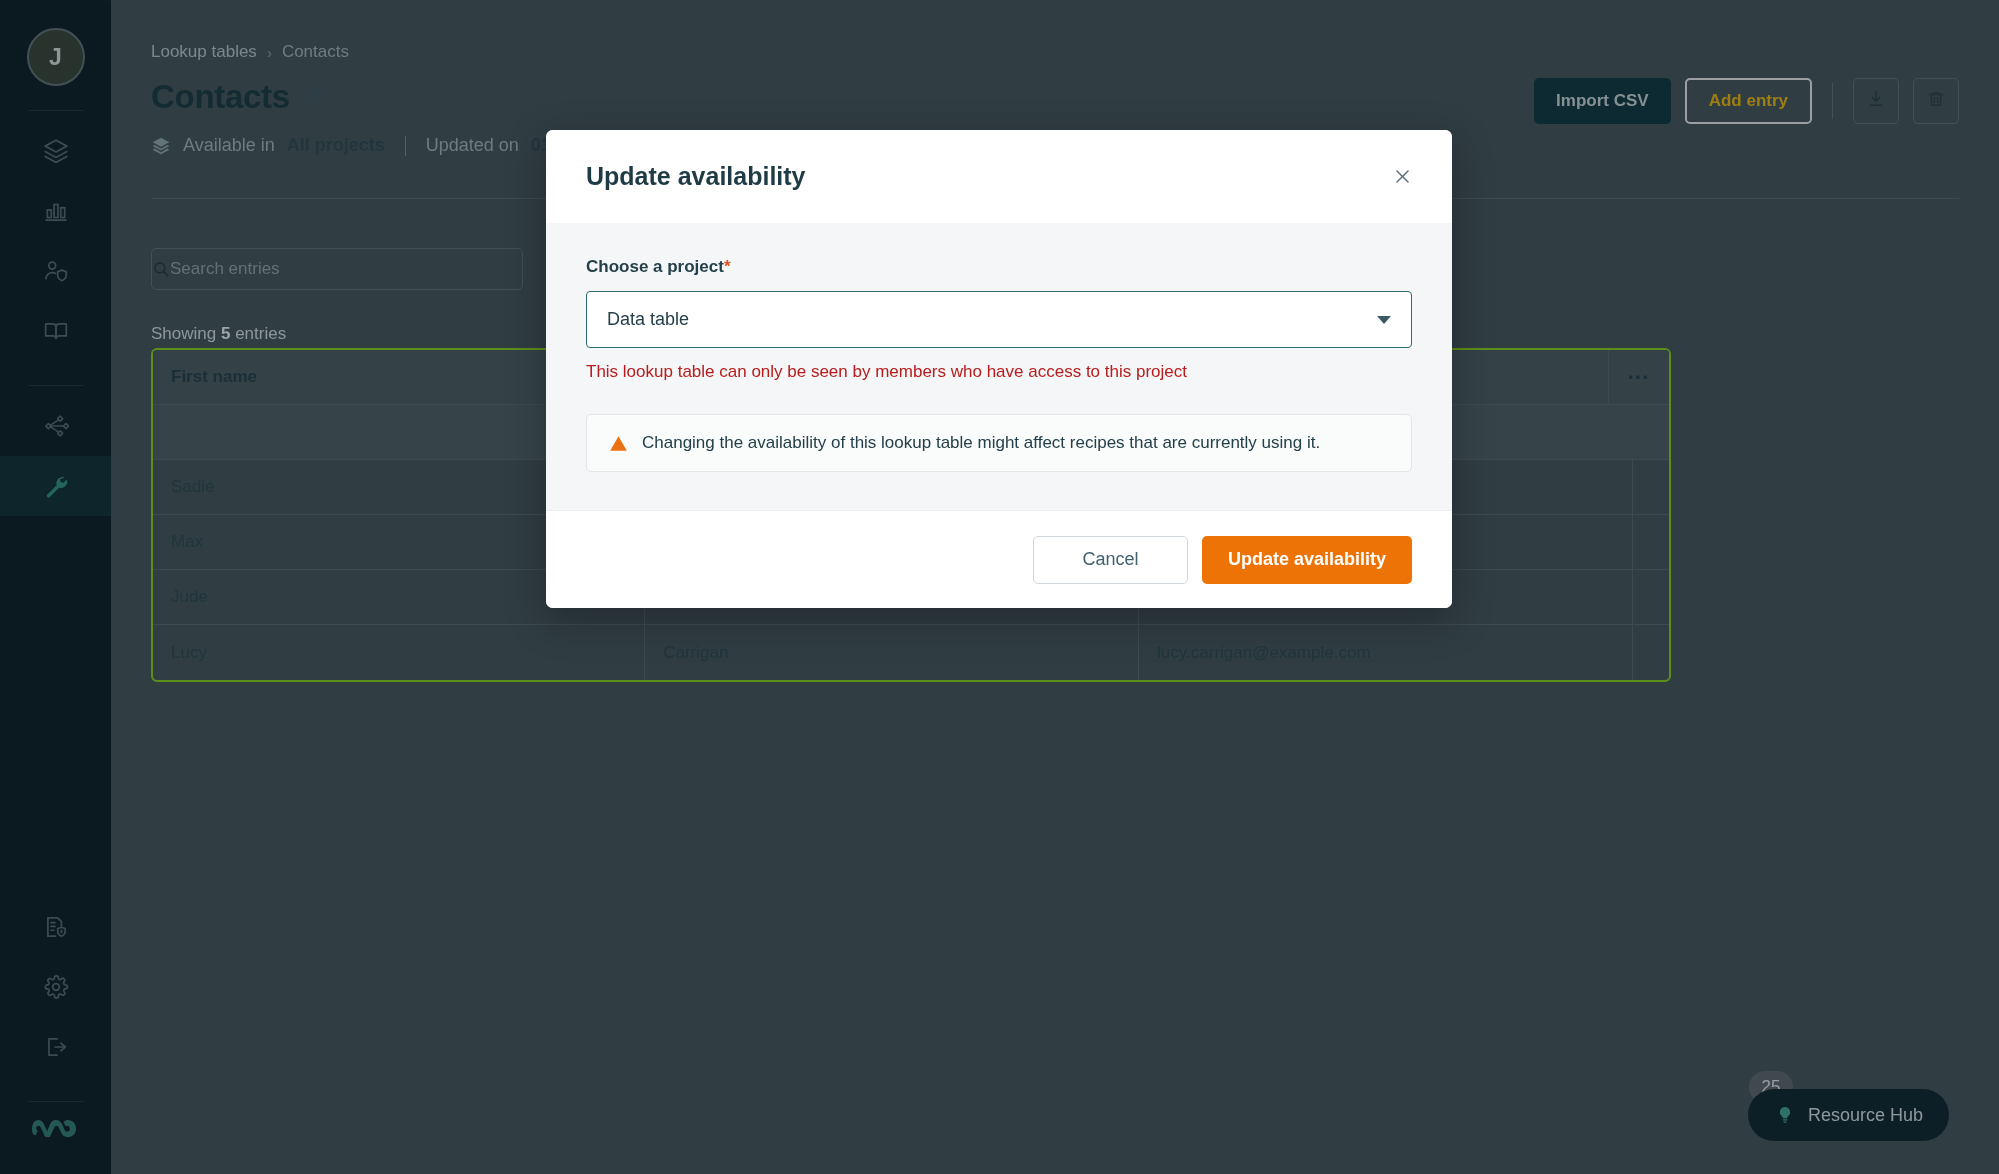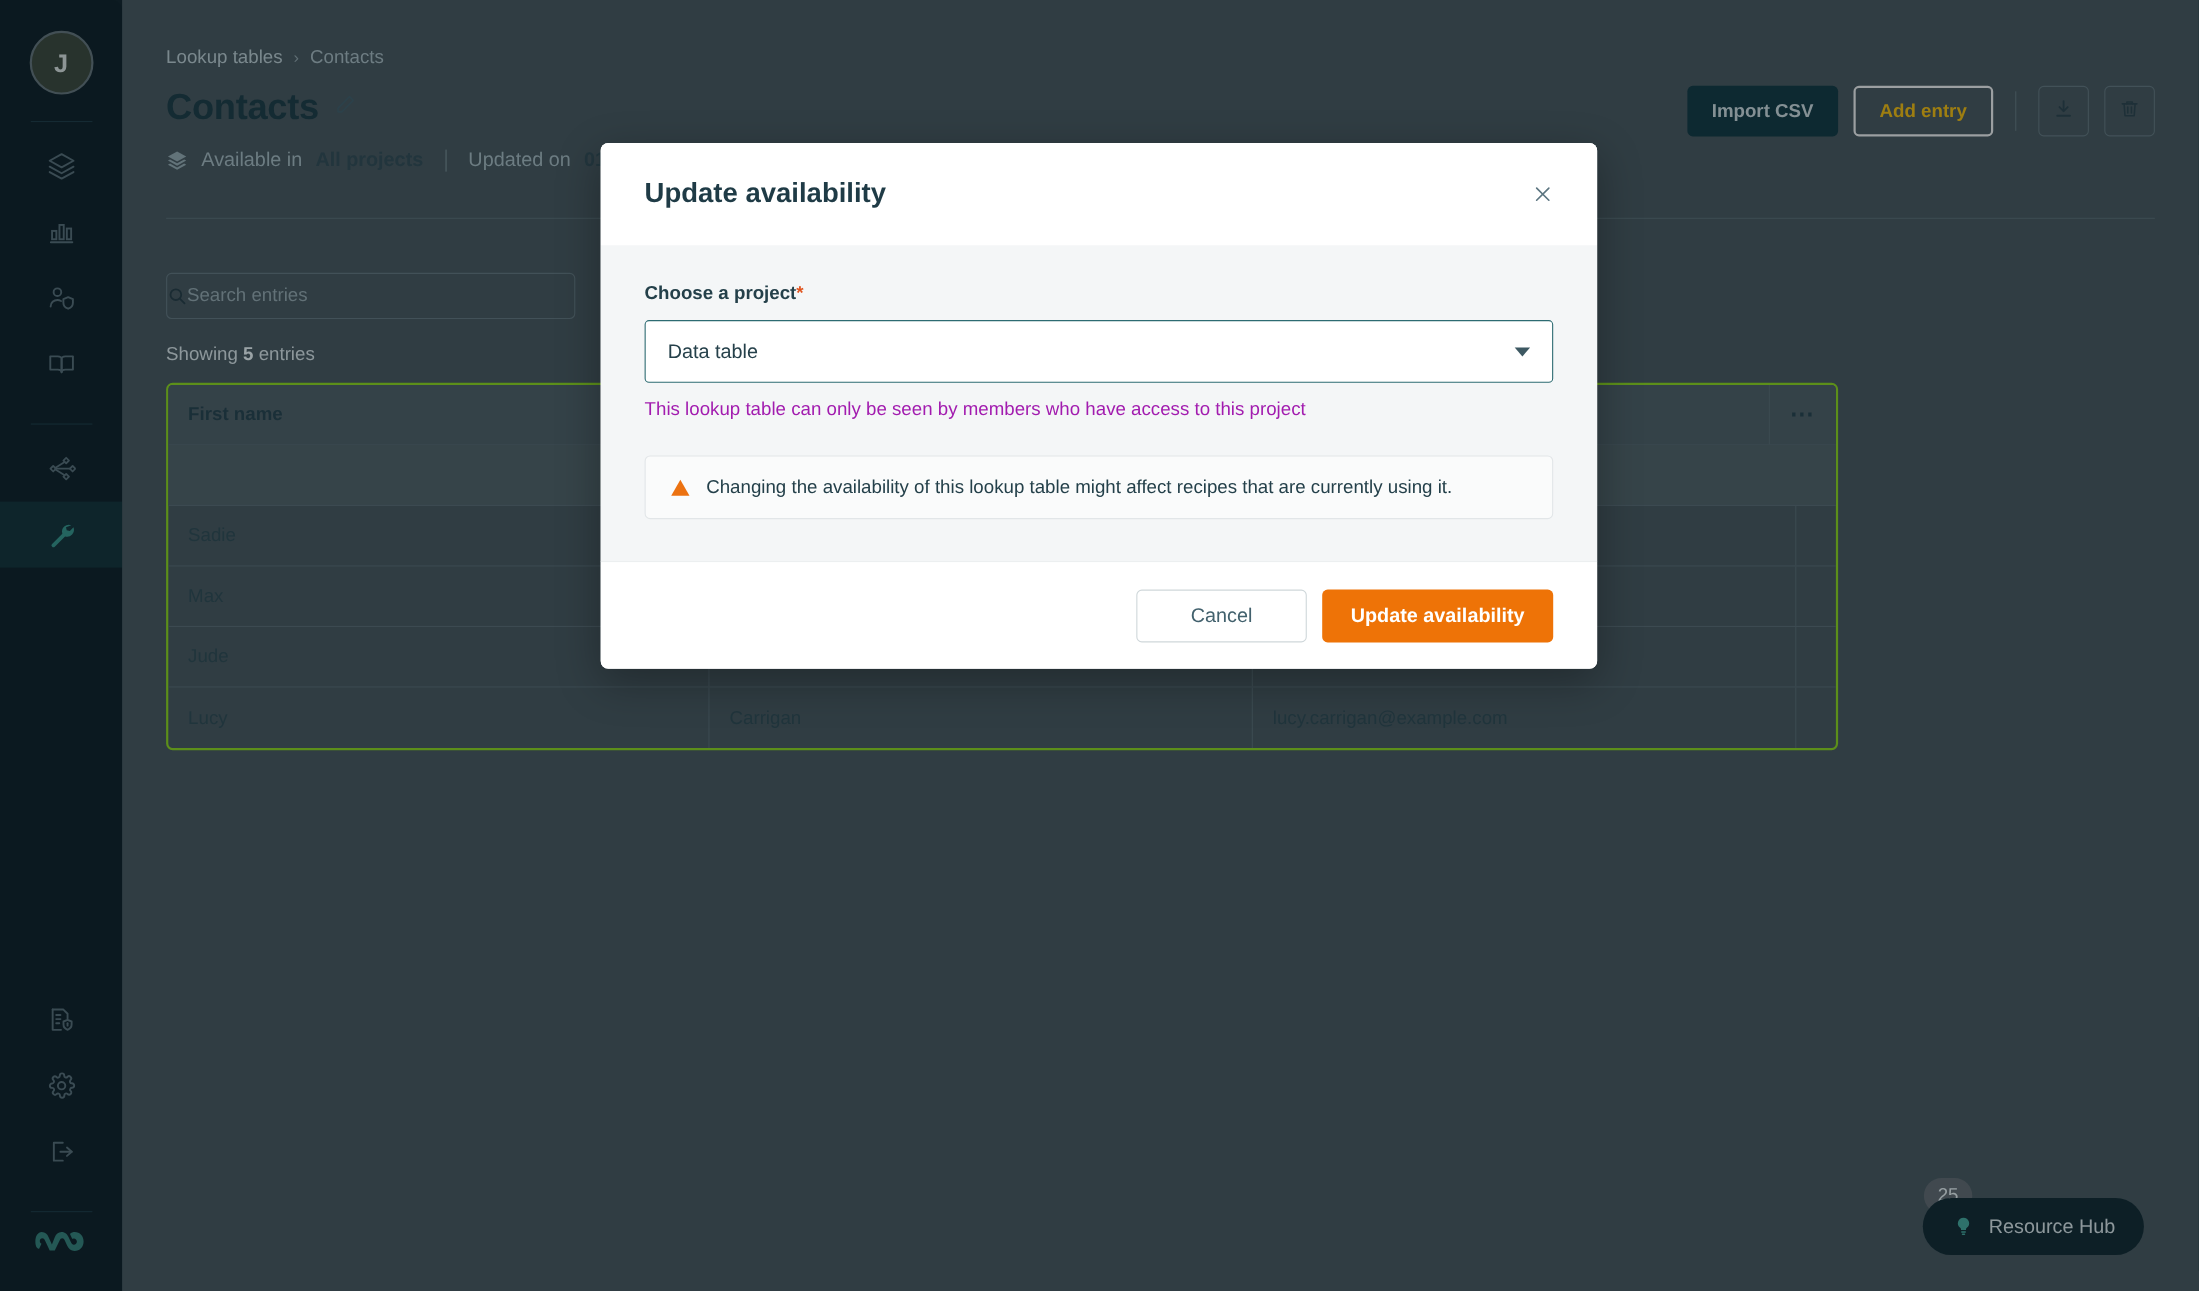--- a/index.html
+++ b/index.html
@@ -95,21 +95,21 @@
   .search-box {
     position: absolute; left: 40px; top: 248px;
     width: 372px; height: 42px;
     border: 1px solid #5d6e75; border-radius: 5px;
     display: flex; align-items: center; padding: 0 0;
   }
   .search-box .ph { color: #8e9fa5; font-size: 17px; }
   .search-box .s-icon { color: #1f343c; display:flex; }
 
   .showing-text {
-    position: absolute; left: 40px; top: 312px;
+    position: absolute; left: 40px; top: 324px;
     font-size: 17px; color: #cfd9dc;
   }
   .showing-text b { color: #e4ebed; }
 
   
   .table {
     position: absolute; left: 40px; top: 348px;
     width: 1520px;
     border: 2px solid #84cc16; border-radius: 6px;
     overflow: hidden;
@@ -175,21 +175,21 @@
   .modal-body { background: #f4f6f7; padding: 34px 40px 38px 40px; }
   .field-label { font-size: 17px; font-weight: bold; color: #24404a; margin-bottom: 14px; }
   .req { color: #e0521c; }
   .select-box {
     width: 100%; height: 57px;
     background: #fff; border: 1px solid #2d6b72; border-radius: 4px;
     display: flex; align-items: center; justify-content: space-between;
     padding: 0 20px; font-size: 18px; color: #25404a; cursor: pointer;
   }
   .caret { width: 0; height: 0; border-left: 7px solid transparent; border-right: 7px solid transparent; border-top: 8px solid #3d5862; }
-  .help-text { margin-top: 14px; font-size: 17px; color: #a21caf; }
+  .help-text { margin-top: 14px; font-size: 17px; color: #b91c1c; }
   .warn-box {
     margin-top: 32px;
     border: 1px solid #e2e6e8; border-radius: 5px;
     background: #fafbfb;
     padding: 18px 22px;
     display: flex; align-items: center; gap: 14px;
     font-size: 17px; color: #24404a;
   }
   .warn-ico { color: #ec7211; display:flex; flex:0 0 auto; }
   .modal-foot {

